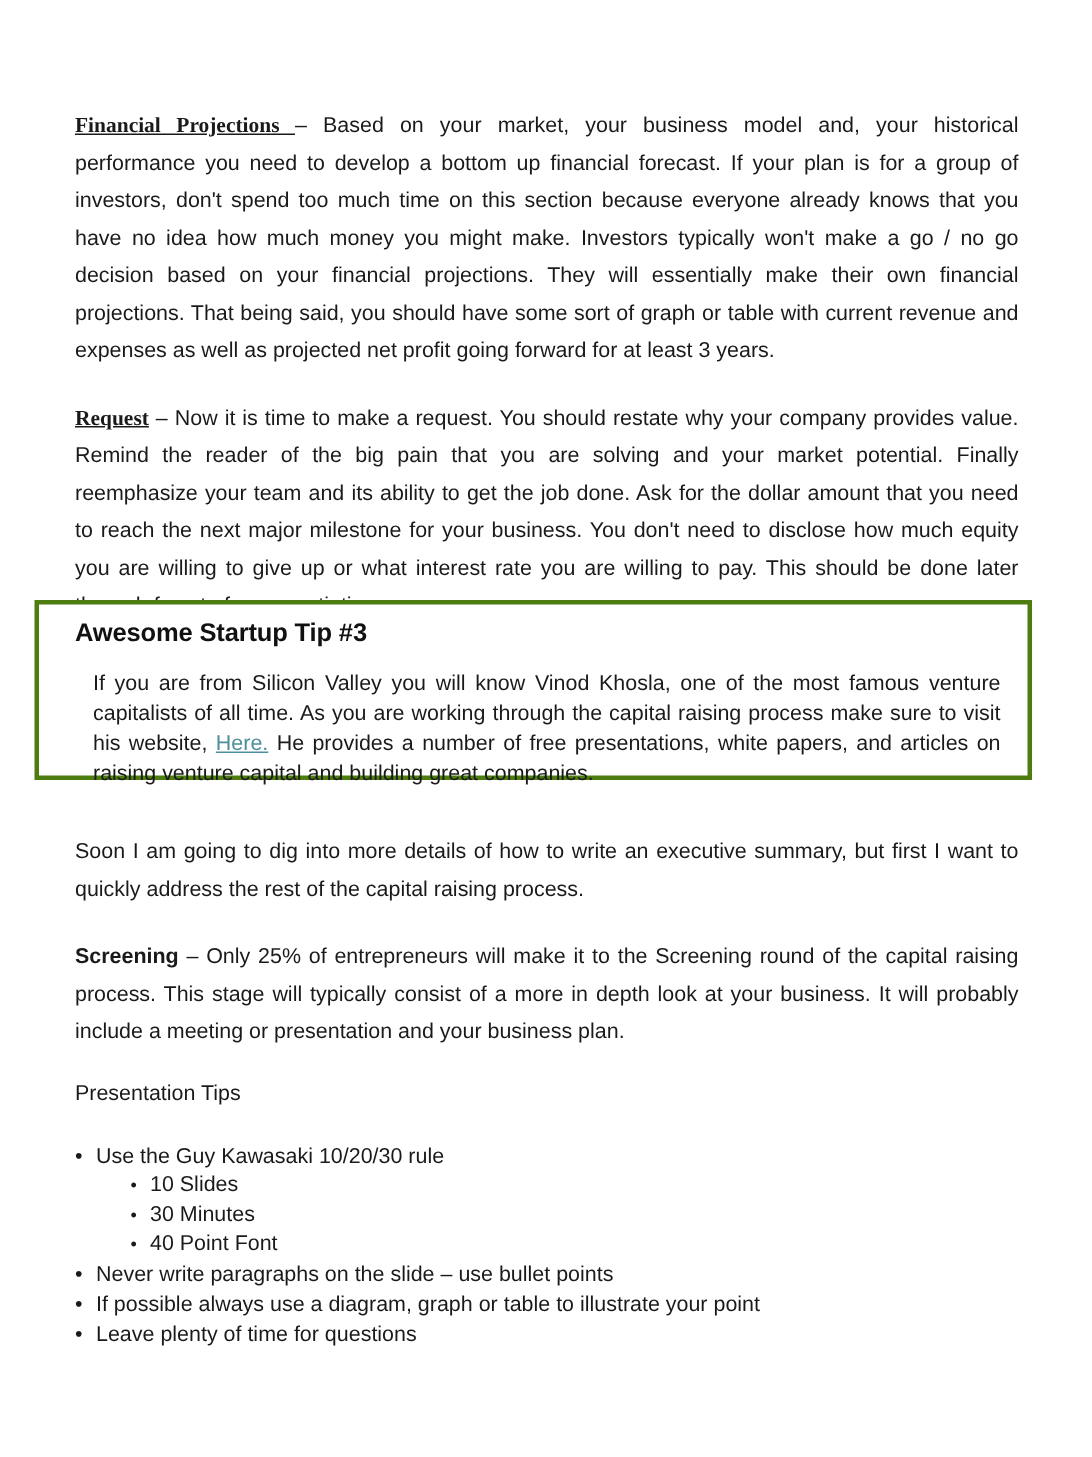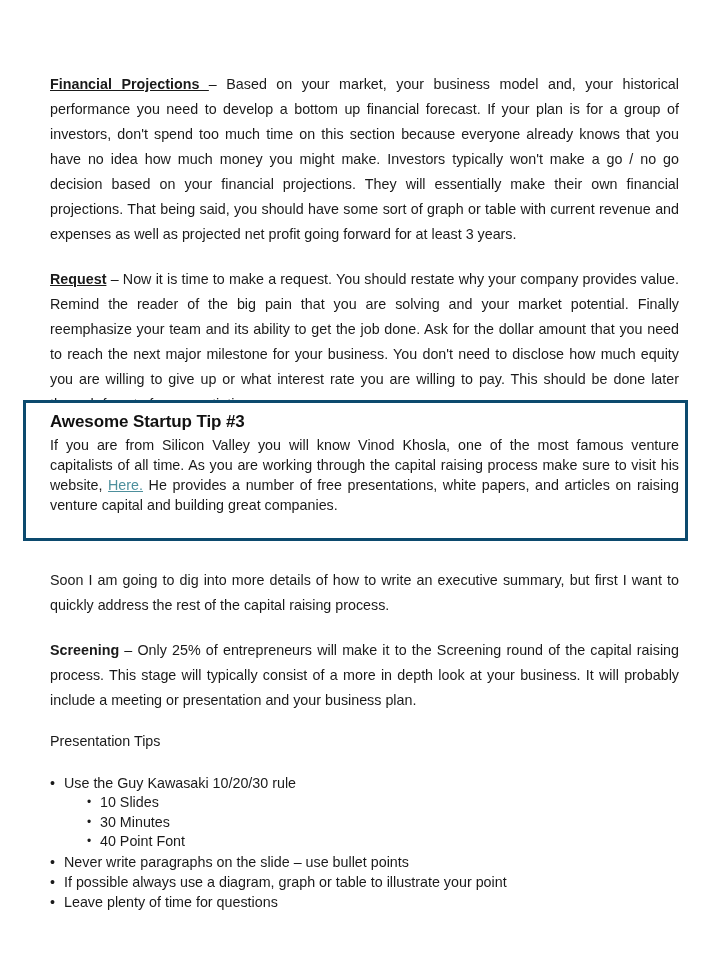--- a/index.html
+++ b/index.html
@@ -41,67 +41,67 @@
 
   p.body-para.tight {
     margin-bottom: 18px;
   }
 
   .lead {
     font-weight: bold;
   }
   .lead.underlined {
     text-decoration: underline;
+    font-family: Liberation Serif, serif;
   }
 
   
   .tip-box {
     position: absolute;
     left: 23px;
     top: 400px;
     width: 665px;
-    height: 141px;
+    height: 120px;
     box-sizing: border-box;
-    border: 3px solid #0c4a6e;
+    border: 3px solid #4d7c0f;
     background: #ffffff;
   }
   .tip-inner {
     position: absolute;
     left: 24px;
     top: 7px;
     width: 629px;
   }
   .tip-title {
     margin: 0 0 1px 0;
     font-size: 17px;
     font-weight: bold;
     line-height: 24px;
     letter-spacing: -0.1px;
     color: #111111;
   }
   .tip-text {
-    margin: 0;
+    margin: 12px;
     font-size: 14.3px;
     line-height: 20px;
     text-align: justify;
     text-justify: inter-word;
     color: #1a1a1a;
   }
   a.tip-link {
     color: #4d8f9c;
     text-decoration: underline;
   }
 
   
   .after-box {
     position: absolute;
     left: 50px;
     top: 556px;
     width: 629px;
-    margin-top: 12px;
   }
 
   
   .tips-heading {
     margin: 0 0 22px 0;
     font-size: 14.3px;
     line-height: 20px;
     font-weight: normal;
     color: #1a1a1a;
   }

